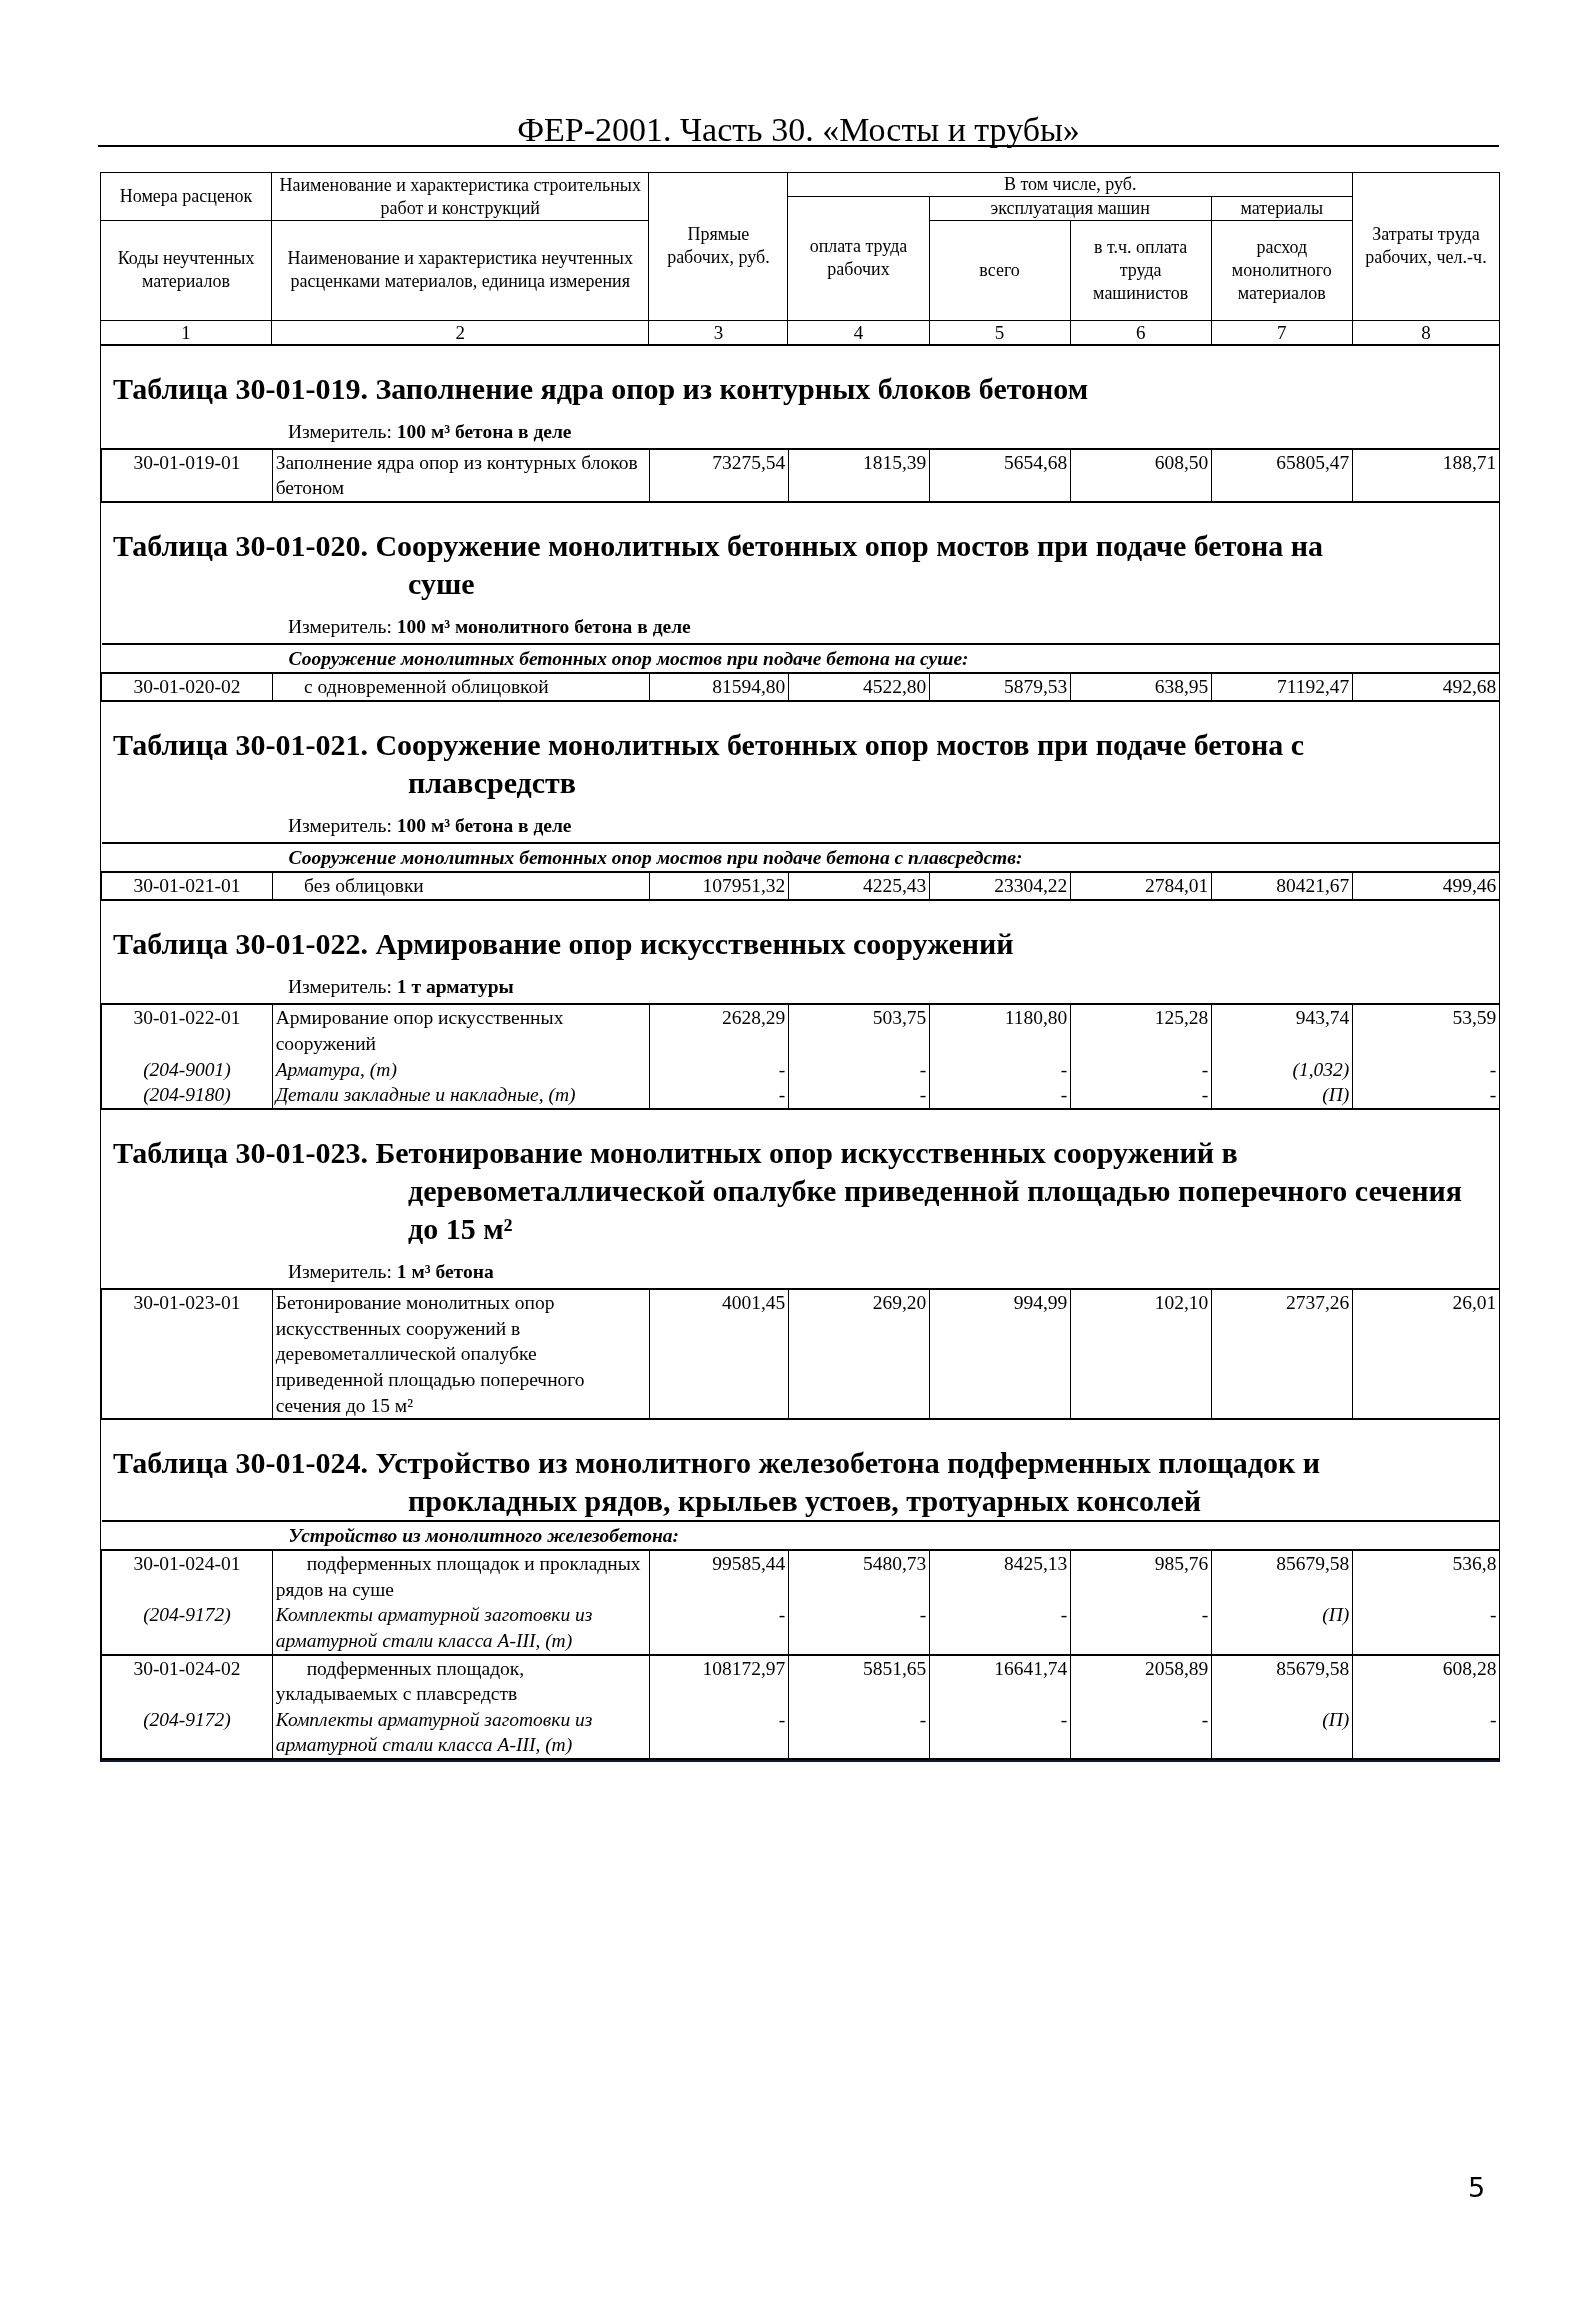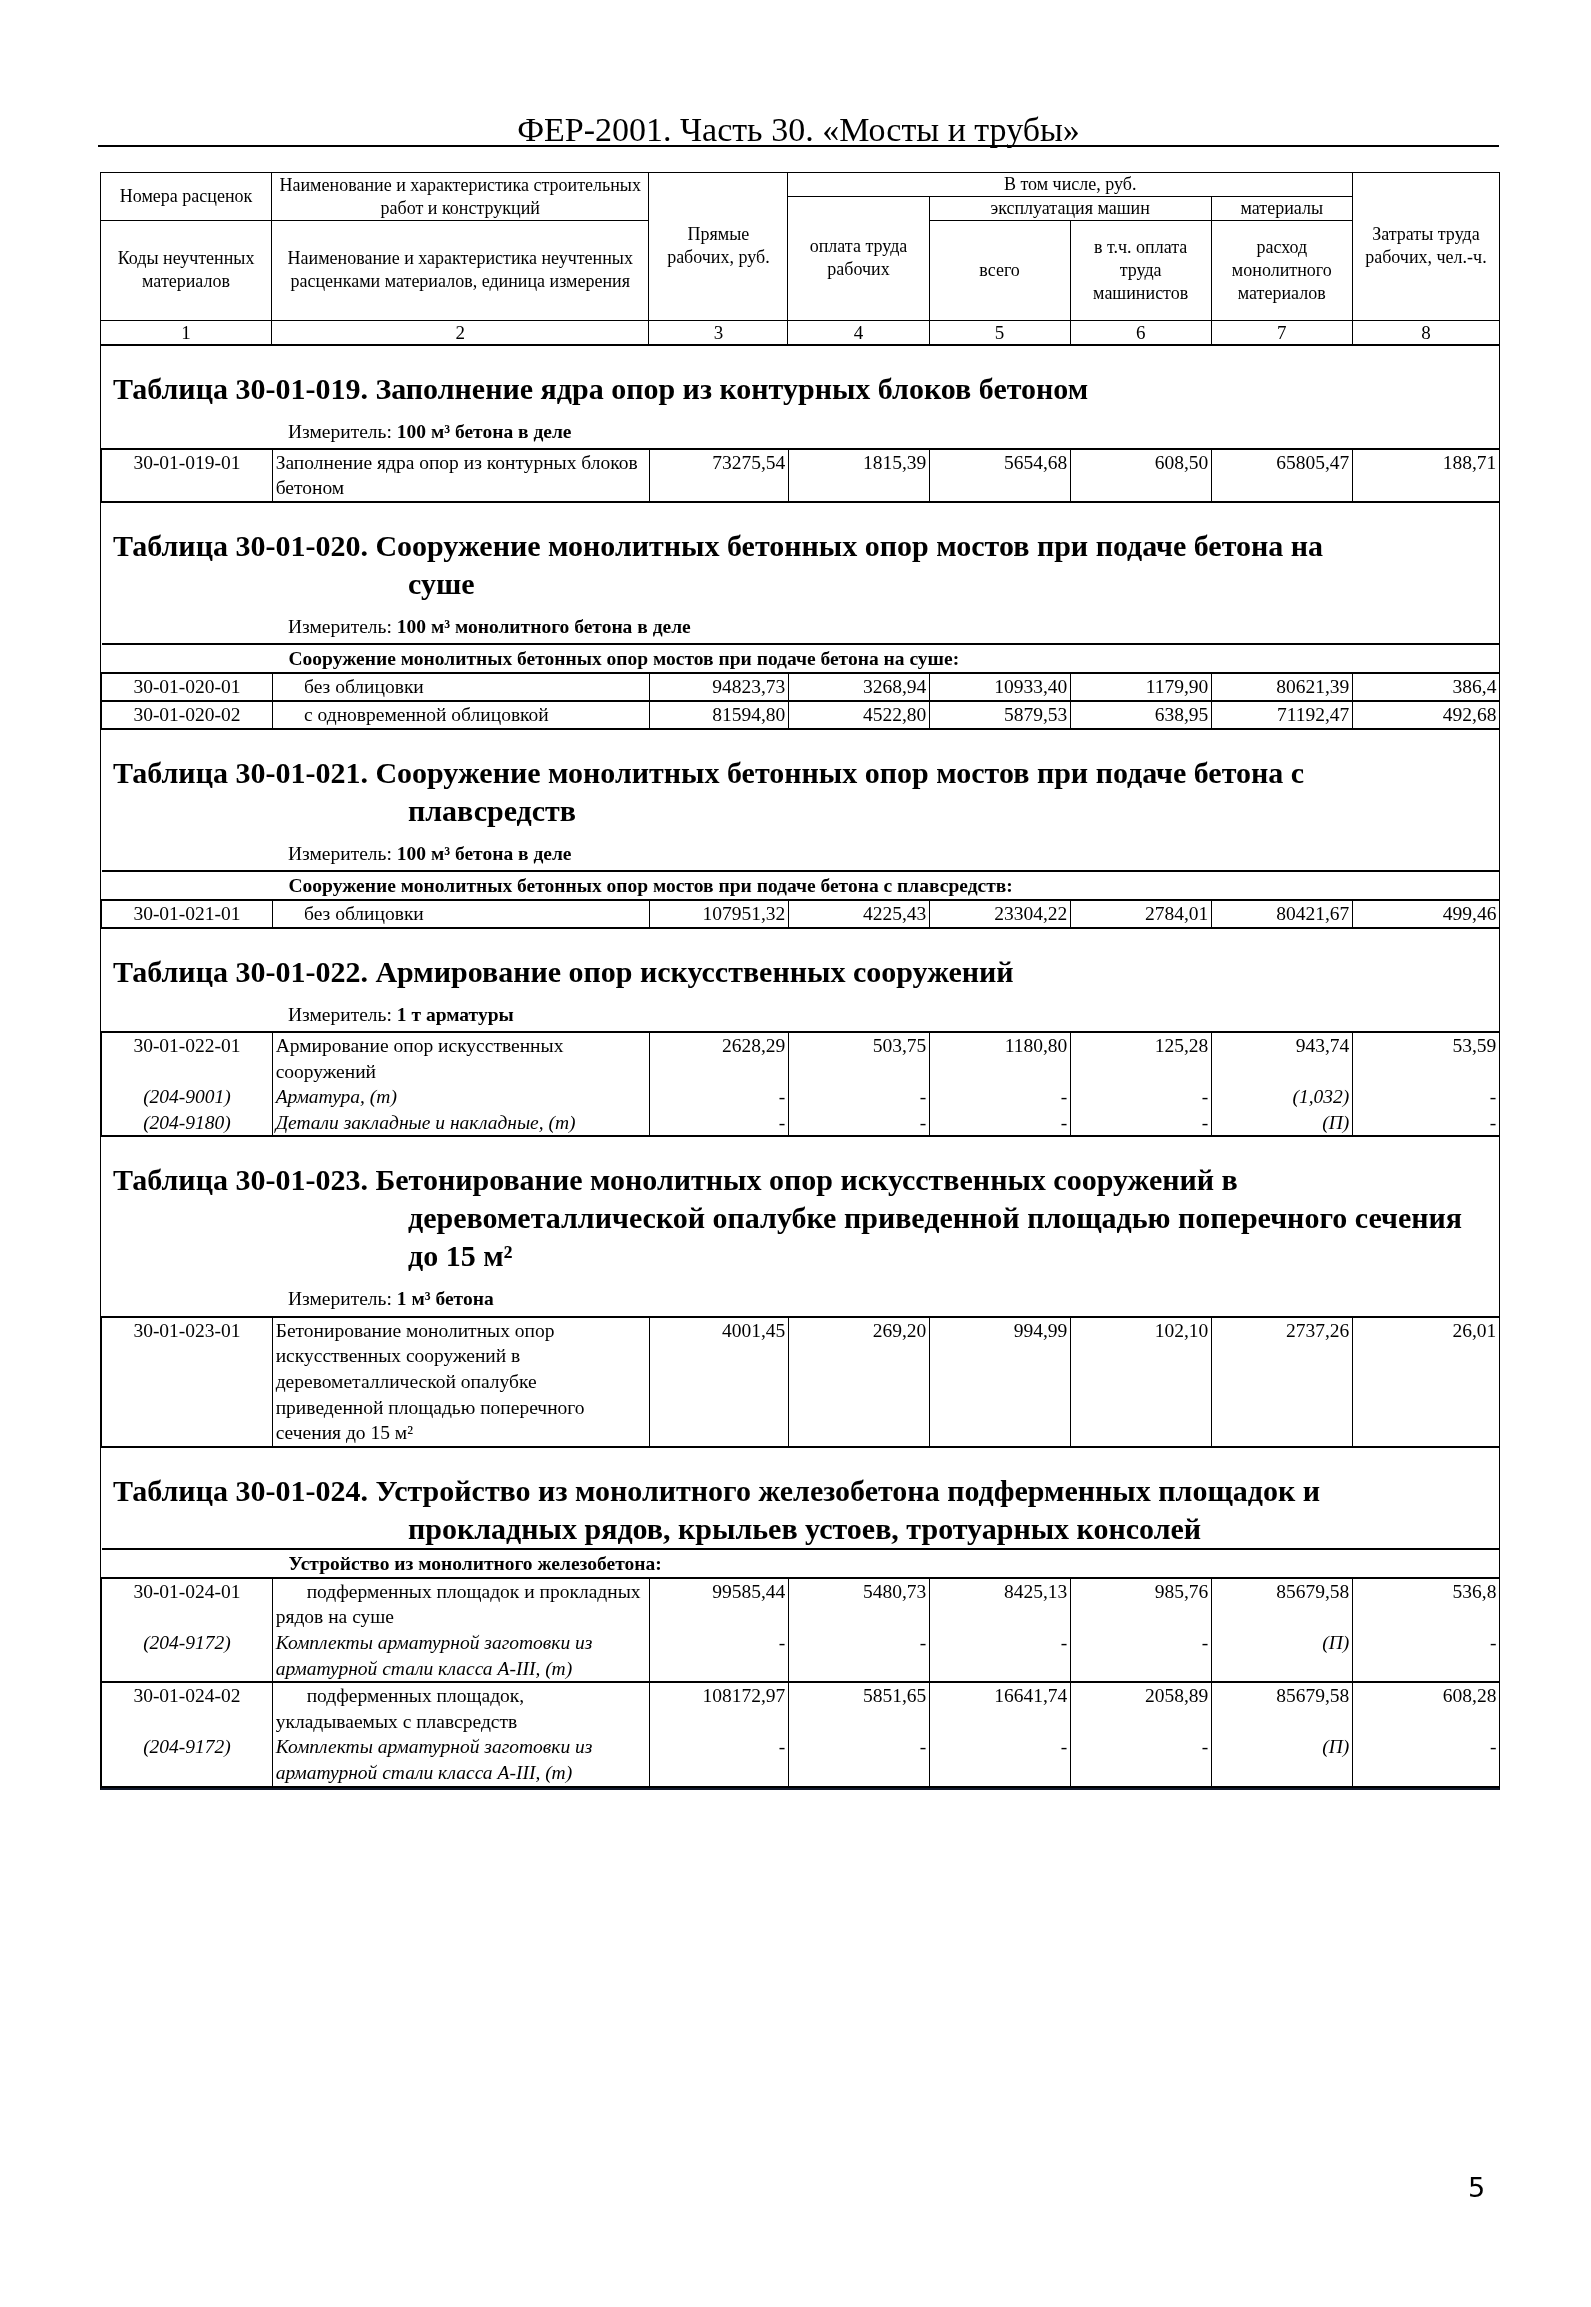--- a/index.html
+++ b/index.html
@@ -45,21 +45,21 @@
   .dt td.code { text-align: center; }
   .dt td.name { text-align: left; }
   .dt td.n { text-align: right; }
   .dt td.ind { padding-left: 31px; }
   .dt .sub td { font-style: italic; }
   .dt .sub td.n { font-style: normal; }
   .dt .sub td.n.it { font-style: italic; }
   .dt .group td {
     border-top: 2.7px solid #000; border-bottom: 2.7px solid #000;
     border-left: 0; border-right: 0;
-    font-weight: bold; font-size: 19.5px; line-height: 27px; padding-left: 187px;
+    font-weight: bold; font-size: 19.5px; line-height: 27px; padding-left: 187px; font-style: italic;
   }
 
   .page-num { position: absolute; left: 1468px; top: 2172px; font-size: 27px; font-family: "DejaVu Sans", sans-serif; }
 </style>
 </head>
 <body>
 
 <div class="running-head">ФЕР-2001. Часть 30. «Мосты и трубы»</div>
 <div class="head-rule"></div>
 
@@ -153,30 +153,20 @@
             <col style="width:141px">
             <col style="width:141px">
             <col style="width:141px">
             <col style="width:147px">
           </colgroup>
         <tbody>
             <tr class="group">
               <td colspan="8">Сооружение монолитных бетонных опор мостов при подаче бетона на суше:</td>
             </tr>
         <tr class="bot">
-          <td class="code">30-01-020-01</td>
-          <td class="name ind">без облицовки</td>
-          <td class="n">94823,73</td>
-          <td class="n">3268,94</td>
-          <td class="n">10933,40</td>
-          <td class="n">1179,90</td>
-          <td class="n">80621,39</td>
-          <td class="n">386,4</td>
-        </tr>
-        <tr class="bot">
           <td class="code">30-01-020-02</td>
           <td class="name ind">с одновременной облицовкой</td>
           <td class="n">81594,80</td>
           <td class="n">4522,80</td>
           <td class="n">5879,53</td>
           <td class="n">638,95</td>
           <td class="n">71192,47</td>
           <td class="n">492,68</td>
         </tr>
       </tbody>

